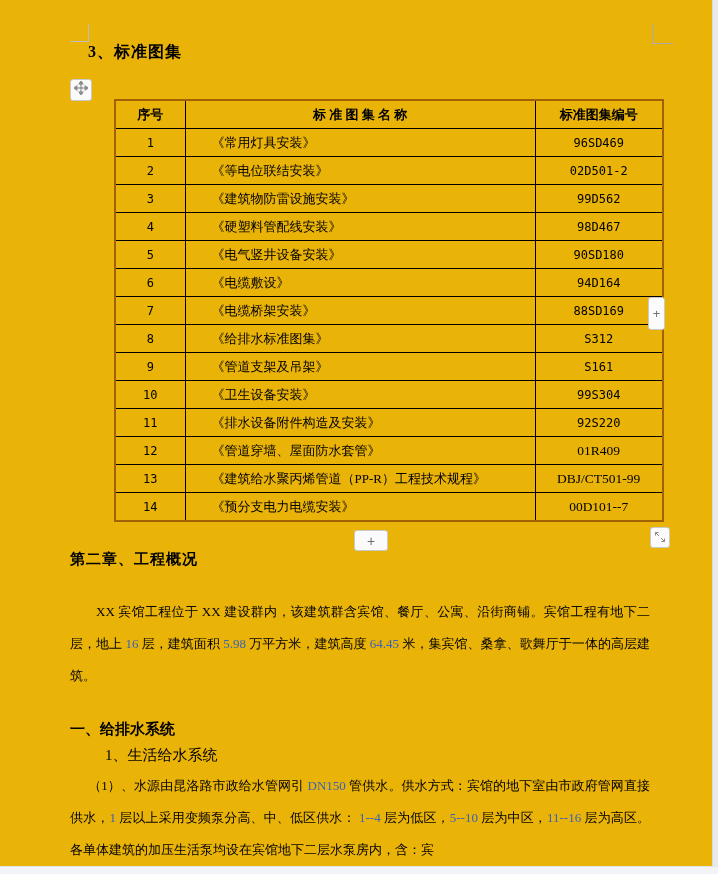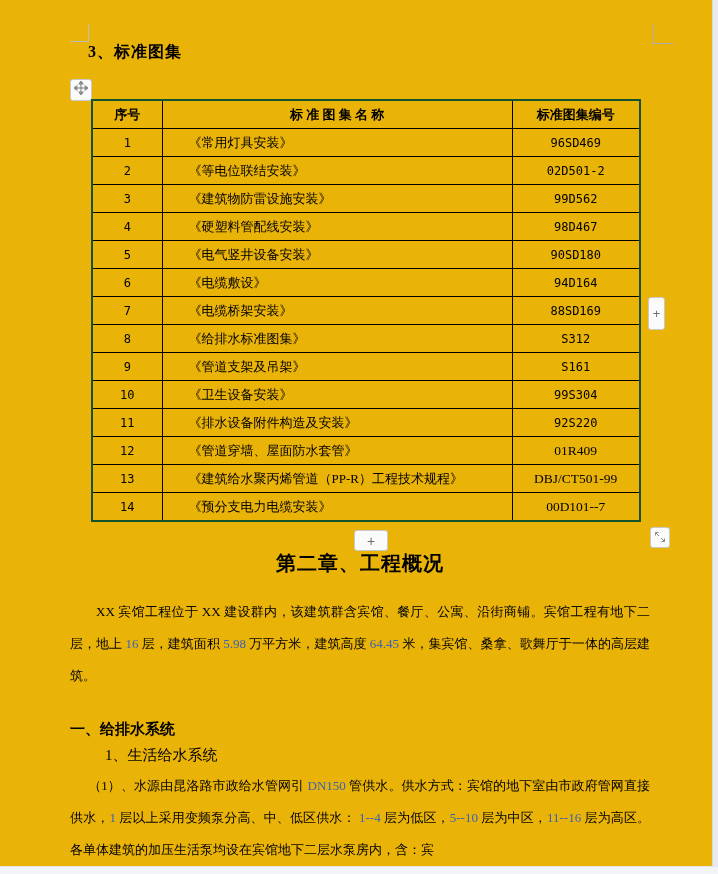--- a/index.html
+++ b/index.html
@@ -11,42 +11,42 @@
 
   
   .corner-tl{position:absolute;left:70px;top:24px;width:18px;height:17px;
     border-right:1px solid #bdbdbd;border-bottom:1px solid #bdbdbd;}
   .corner-tr{position:absolute;left:652px;top:24px;width:20px;height:19px;
     border-left:1px solid #ababab;border-bottom:1px solid #ababab;}
 
   .h-section{position:absolute;left:88px;top:42px;font-size:16px;font-weight:bold;letter-spacing:1px;}
 
   
-  table.doc-table{position:absolute;left:91px;top:99px;width:548px;
-    border-collapse:collapse;table-layout:fixed;border:2px solid #14532d;}
+  table.doc-table{position:absolute;left:114px;top:99px;width:548px;
+    border-collapse:collapse;table-layout:fixed;border:2px solid #a16207;}
   .doc-table th,.doc-table td{border:1px solid #000;height:27px;padding:0;
     font-size:13px;overflow:hidden;white-space:nowrap;}
   .doc-table th{font-weight:bold;text-align:center;font-size:13px;}
   .doc-table td.no{text-align:center;font-family:"DejaVu Sans Mono",monospace;font-size:12px;}
   .doc-table td.name{text-align:left;padding-left:26px;}
   .doc-table td.code{text-align:center;}
   .doc-table td.code.mono{font-family:"DejaVu Sans Mono",monospace;font-size:12px;text-align:center;}
   .doc-table td.code.serif{font-family:"Liberation Serif",serif;font-size:13.5px;}
 
   
   .ctl{position:absolute;background:#fbfbfb;border:1px solid #c9c9c9;border-radius:3px;
     display:flex;align-items:center;justify-content:center;color:#6f6f6f;
     font-family:"Liberation Sans",sans-serif;box-sizing:border-box;}
   .move-handle{left:70px;top:79px;width:22px;height:22px;}
   .add-col{left:648px;top:297px;width:17px;height:33px;font-size:13px;}
   .add-row{left:354px;top:530px;width:34px;height:21px;font-size:14px;}
   .resize-handle{left:650px;top:527px;width:20px;height:21px;}
 
-  .h-chapter{position:absolute;left:70px;top:550px;width:580px;text-align:center;
-    font-size:20px;font-weight:bold;letter-spacing:1px;}
+  .h-chapter{position:absolute;left:70px;top:550px;width:580px;
+    font-size:15px;font-weight:bold;letter-spacing:1px;}
 
   .flow{position:absolute;left:70px;width:580px;font-size:13px;line-height:32px;
     text-align:justify;}
   .para-overview{top:596px;}
   .h-sub{position:absolute;left:70px;top:703px;font-size:15px;font-weight:bold;margin-top:17px;}
   .list-head{position:absolute;left:105px;top:746px;font-size:15px;text-align:right;}
   .para-water{top:770px;}
   .num{color:var(--num-color,#3a62b8);font-family:"Liberation Serif",serif;}
 
   

